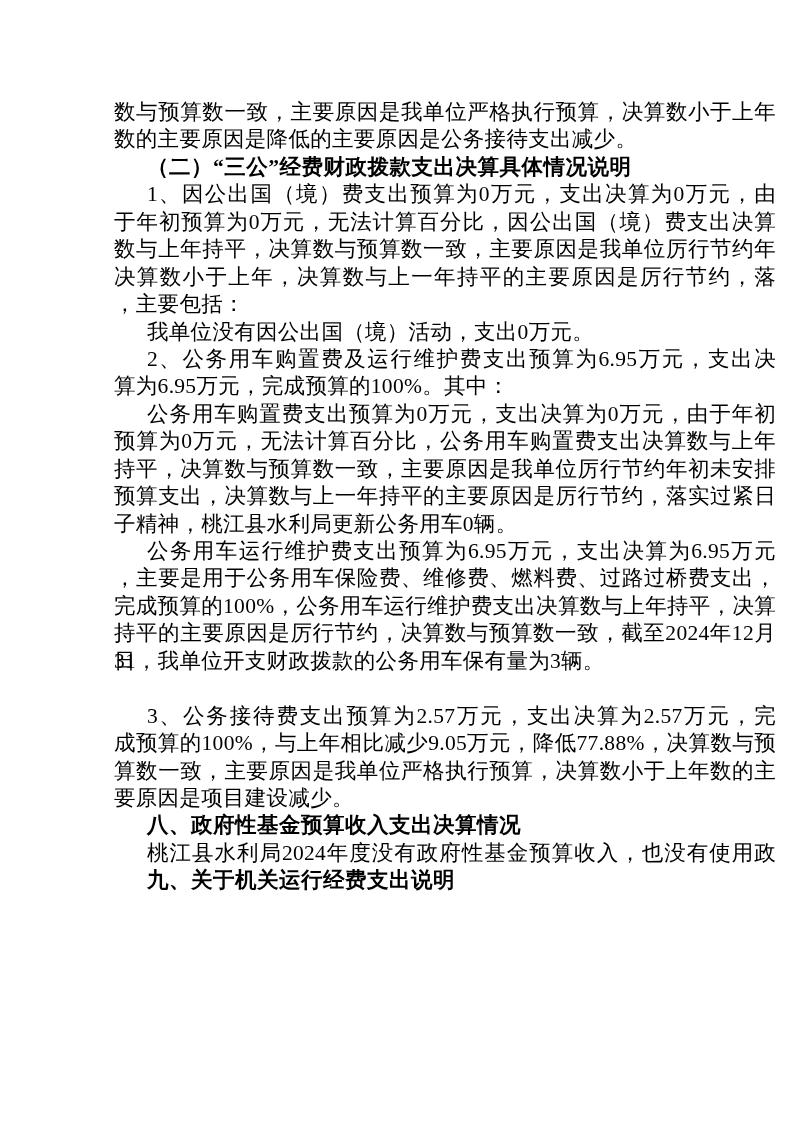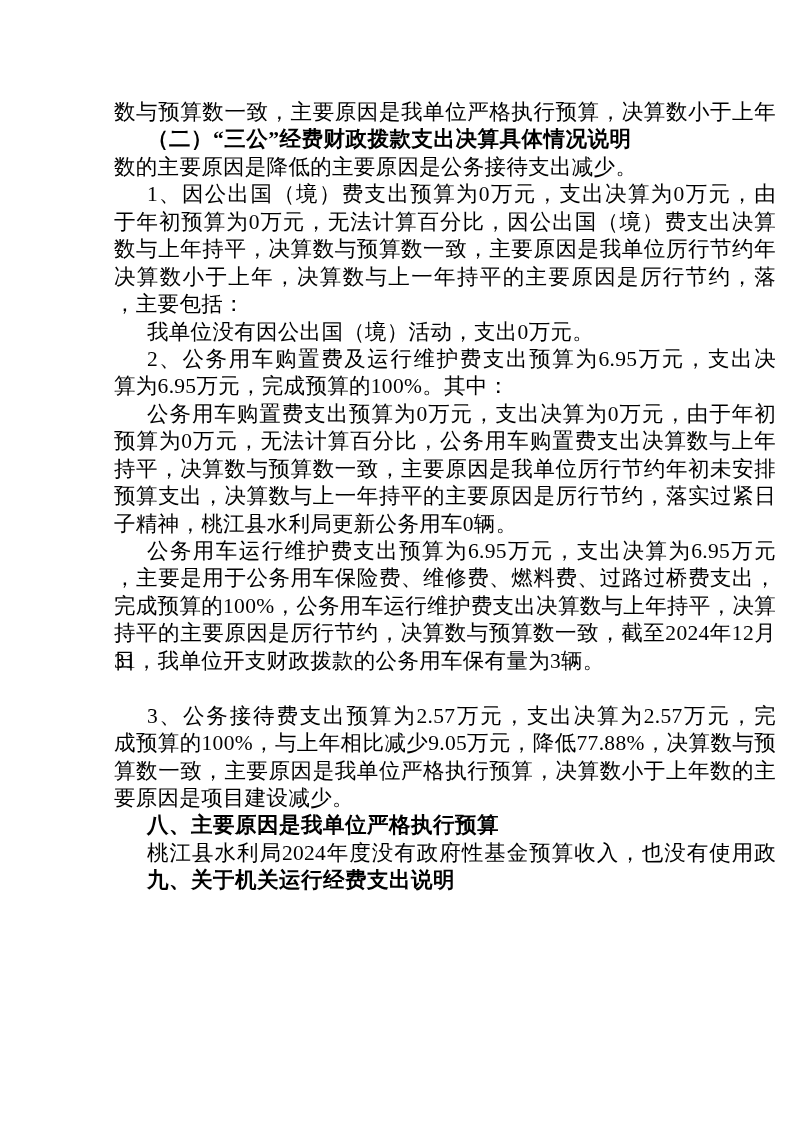--- a/index.html
+++ b/index.html
@@ -53,22 +53,22 @@
   .line.blank {
     
   }
 </style>
 </head>
 <body>
 
 <div class="page">
   <div class="textblock">
       <div class="line fill">数与预算数一致，主要原因是我单位严格执行预算，决算数小于上年</div>
+      <div class="line">数的主要原因是降低的主要原因是公务接待支出减少。</div>
       <div class="line indent bold">（二）“三公”经费财政拨款支出决算具体情况说明</div>
-      <div class="line">数的主要原因是降低的主要原因是公务接待支出减少。</div>
       <div class="line indent fill">1、因公出国（境）费支出预算为0万元，支出决算为0万元，由</div>
       <div class="line fill">于年初预算为0万元，无法计算百分比，因公出国（境）费支出决算</div>
       <div class="line fill">数与上年持平，决算数与预算数一致，主要原因是我单位厉行节约年</div>
       <div class="line fill">决算数小于上年，决算数与上一年持平的主要原因是厉行节约，落</div>
       <div class="line">，主要包括：</div>
       <div class="line indent">我单位没有因公出国（境）活动，支出0万元。</div>
       <div class="line indent fill">2、公务用车购置费及运行维护费支出预算为6.95万元，支出决</div>
       <div class="line">算为6.95万元，完成预算的100%。其中：</div>
       <div class="line indent fill">公务用车购置费支出预算为0万元，支出决算为0万元，由于年初</div>
       <div class="line fill">预算为0万元，无法计算百分比，公务用车购置费支出决算数与上年</div>
@@ -78,17 +78,17 @@
       <div class="line indent fill">公务用车运行维护费支出预算为6.95万元，支出决算为6.95万元</div>
       <div class="line fill">，主要是用于公务用车保险费、维修费、燃料费、过路过桥费支出，</div>
       <div class="line fill">完成预算的100%，公务用车运行维护费支出决算数与上年持平，决算</div>
       <div class="line fill">持平的主要原因是厉行节约，决算数与预算数一致，截至2024年12月31</div>
       <div class="line">日，我单位开支财政拨款的公务用车保有量为3辆。</div>
       <div class="line blank">&nbsp;</div>
       <div class="line indent fill">3、公务接待费支出预算为2.57万元，支出决算为2.57万元，完</div>
       <div class="line fill">成预算的100%，与上年相比减少9.05万元，降低77.88%，决算数与预</div>
       <div class="line fill">算数一致，主要原因是我单位严格执行预算，决算数小于上年数的主</div>
       <div class="line">要原因是项目建设减少。</div>
-      <div class="line indent bold">八、主要原因是我单位严格执行预算</div>
+      <div class="line indent bold">八、政府性基金预算收入支出决算情况</div>
       <div class="line indent fill">桃江县水利局2024年度没有政府性基金预算收入，也没有使用政</div>
       <div class="line indent bold">九、关于机关运行经费支出说明</div>
     </div>
 </div>
 
 </body></html>

